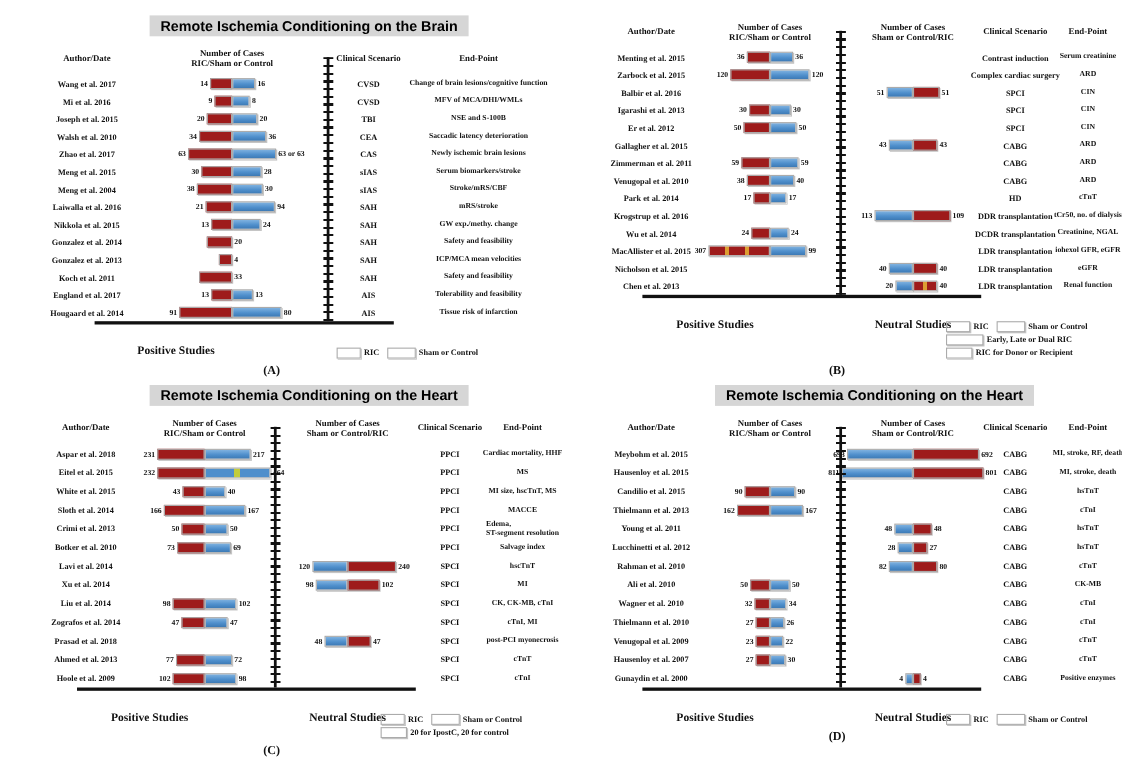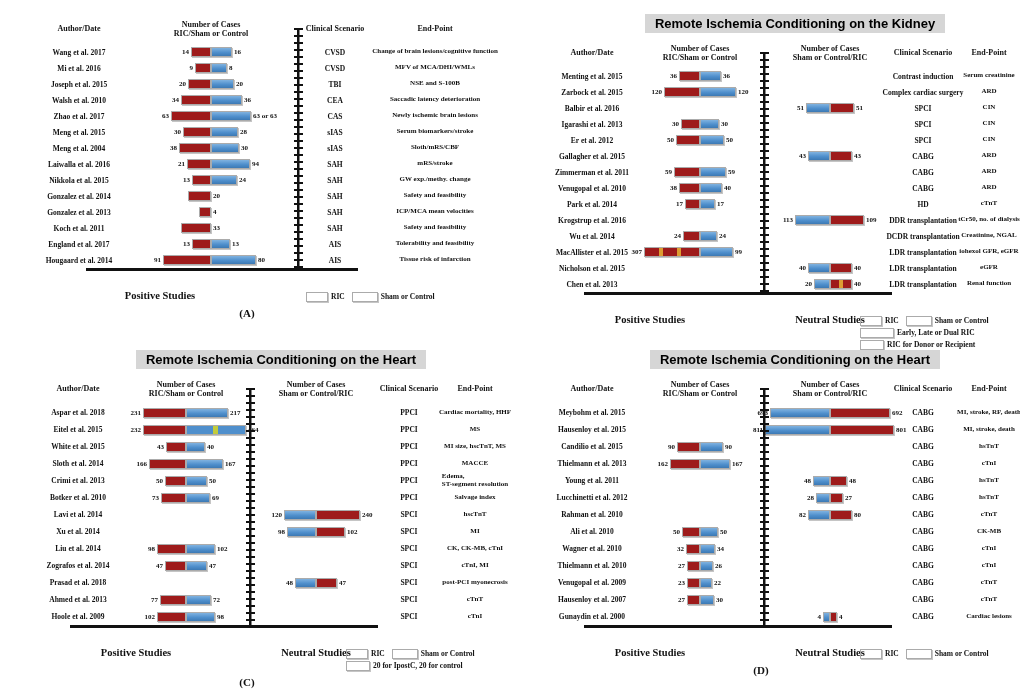--- a/index.html
+++ b/index.html
@@ -57,20 +57,21 @@
   .lswatch.ric-striped1{width:22px;}
   .lswatch.control-striped{width:22px;}
   .caption{text-align:center;font-weight:bold;font-size:11px;margin-top:5px;transform:translateX(-20px);}
 </style>
 </head>
 <body>
 
 <div class="figure">
   <div class="panels">
     <section class="panel" style="--rowh: 16px;">
+        <div class="panel-title">Remote Ischemia Conditioning on the Brain</div>
         <div class="pgrid cols-a">
           <div class="hcell">Author/Date</div>
           <div class="hcell">Number of Cases
 RIC/Sham or Control</div>
           <div class="hcell"></div>
           <div class="hcell">Clinical Scenario</div>
           <div class="hcell">End-Point</div>
           <div class="cell author">Wang et al. 2017</div>
           <div class="cell barcell">
             <span class="half l">
@@ -161,21 +162,21 @@
               <span class="num">38</span>
               <span class="bar ric" style="width: 30px;"></span>
             </span>
             <span class="half r">
               <span class="bar control" style="width: 26px;"></span>
               <span class="num">30</span>
             </span>
           </div>
           <div class="cell"></div>
           <div class="cell scen">sIAS</div>
-          <div class="cell endp">Sloth/mRS/CBF</div>
+          <div class="cell endp">Stroke/mRS/CBF</div>
           <div class="cell author">Laiwalla et al. 2016</div>
           <div class="cell barcell">
             <span class="half l">
               <span class="num">21</span>
               <span class="bar ric" style="width: 22px;"></span>
             </span>
             <span class="half r">
               <span class="bar control" style="width: 37px;"></span>
               <span class="num">94</span>
             </span>
@@ -275,21 +276,20 @@
               <span class="litem">
                 <span class="lswatch control"></span>
                 <span>Sham or Control</span>
               </span>
             </div>
           </div>
         </div>
         <div class="caption">(A)</div>
       </section>
     <section class="panel" style="--rowh: 16px;">
-        <div class="panel-title">Remote Ischemia Conditioning on the Kidney</div>
         <div class="pgrid cols-bcd">
           <div class="hcell">Author/Date</div>
           <div class="hcell">Number of Cases
 RIC/Sham or Control</div>
           <div class="hcell"></div>
           <div class="hcell">Number of Cases
 Sham or Control/RIC</div>
           <div class="hcell">Clinical Scenario</div>
           <div class="hcell">End-Point</div>
           <div class="cell author">Menting et al. 2015</div>
@@ -967,21 +967,21 @@
             <span class="half l">
               <span class="num">4</span>
               <span class="bar control" style="width: 5px;"></span>
             </span>
             <span class="half r">
               <span class="bar ric" style="width: 5px;"></span>
               <span class="num">4</span>
             </span>
           </div>
           <div class="cell scen">CABG</div>
-          <div class="cell endp">Cardiac lesions</div>
+          <div class="cell endp">Positive enzymes</div>
           <div class="axis axis-bcd"></div>
         </div>
         <div class="baseline bl-bcd"></div>
         <div class="footer cols-bcd">
           <div class="flabel" style="grid-column: 1 / span 2;">Positive Studies</div>
           <div class="flabel" style="grid-column: 4;">Neutral Studies</div>
           <div class="legend" style="grid-column: 5 / span 2; margin-left: -28px;">
             <div class="lrow">
               <span class="litem">
                 <span class="lswatch ric"></span>

